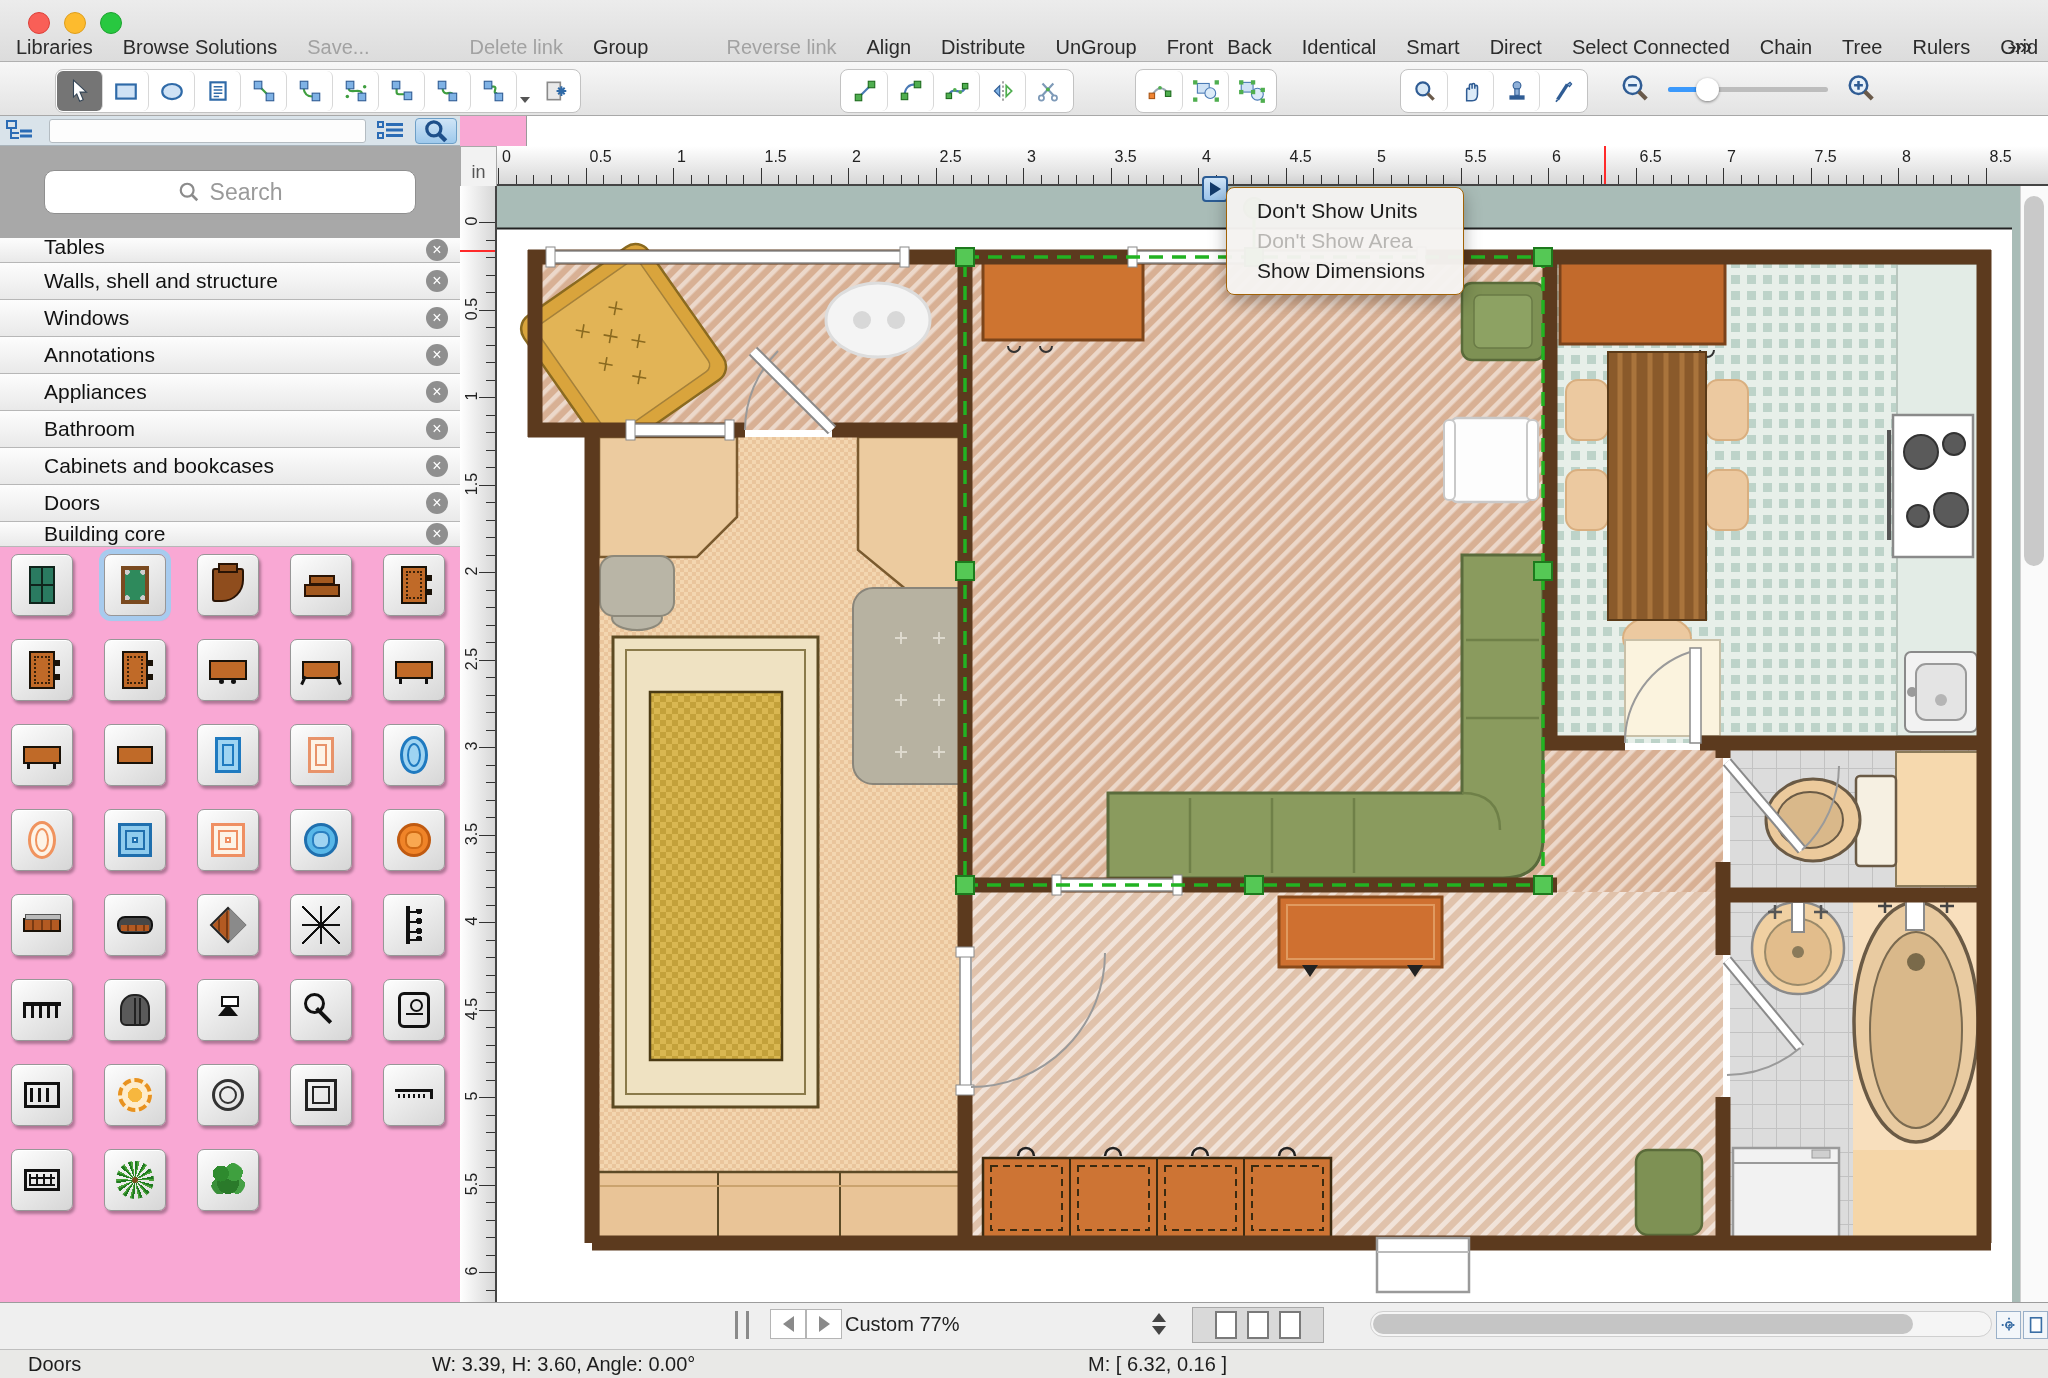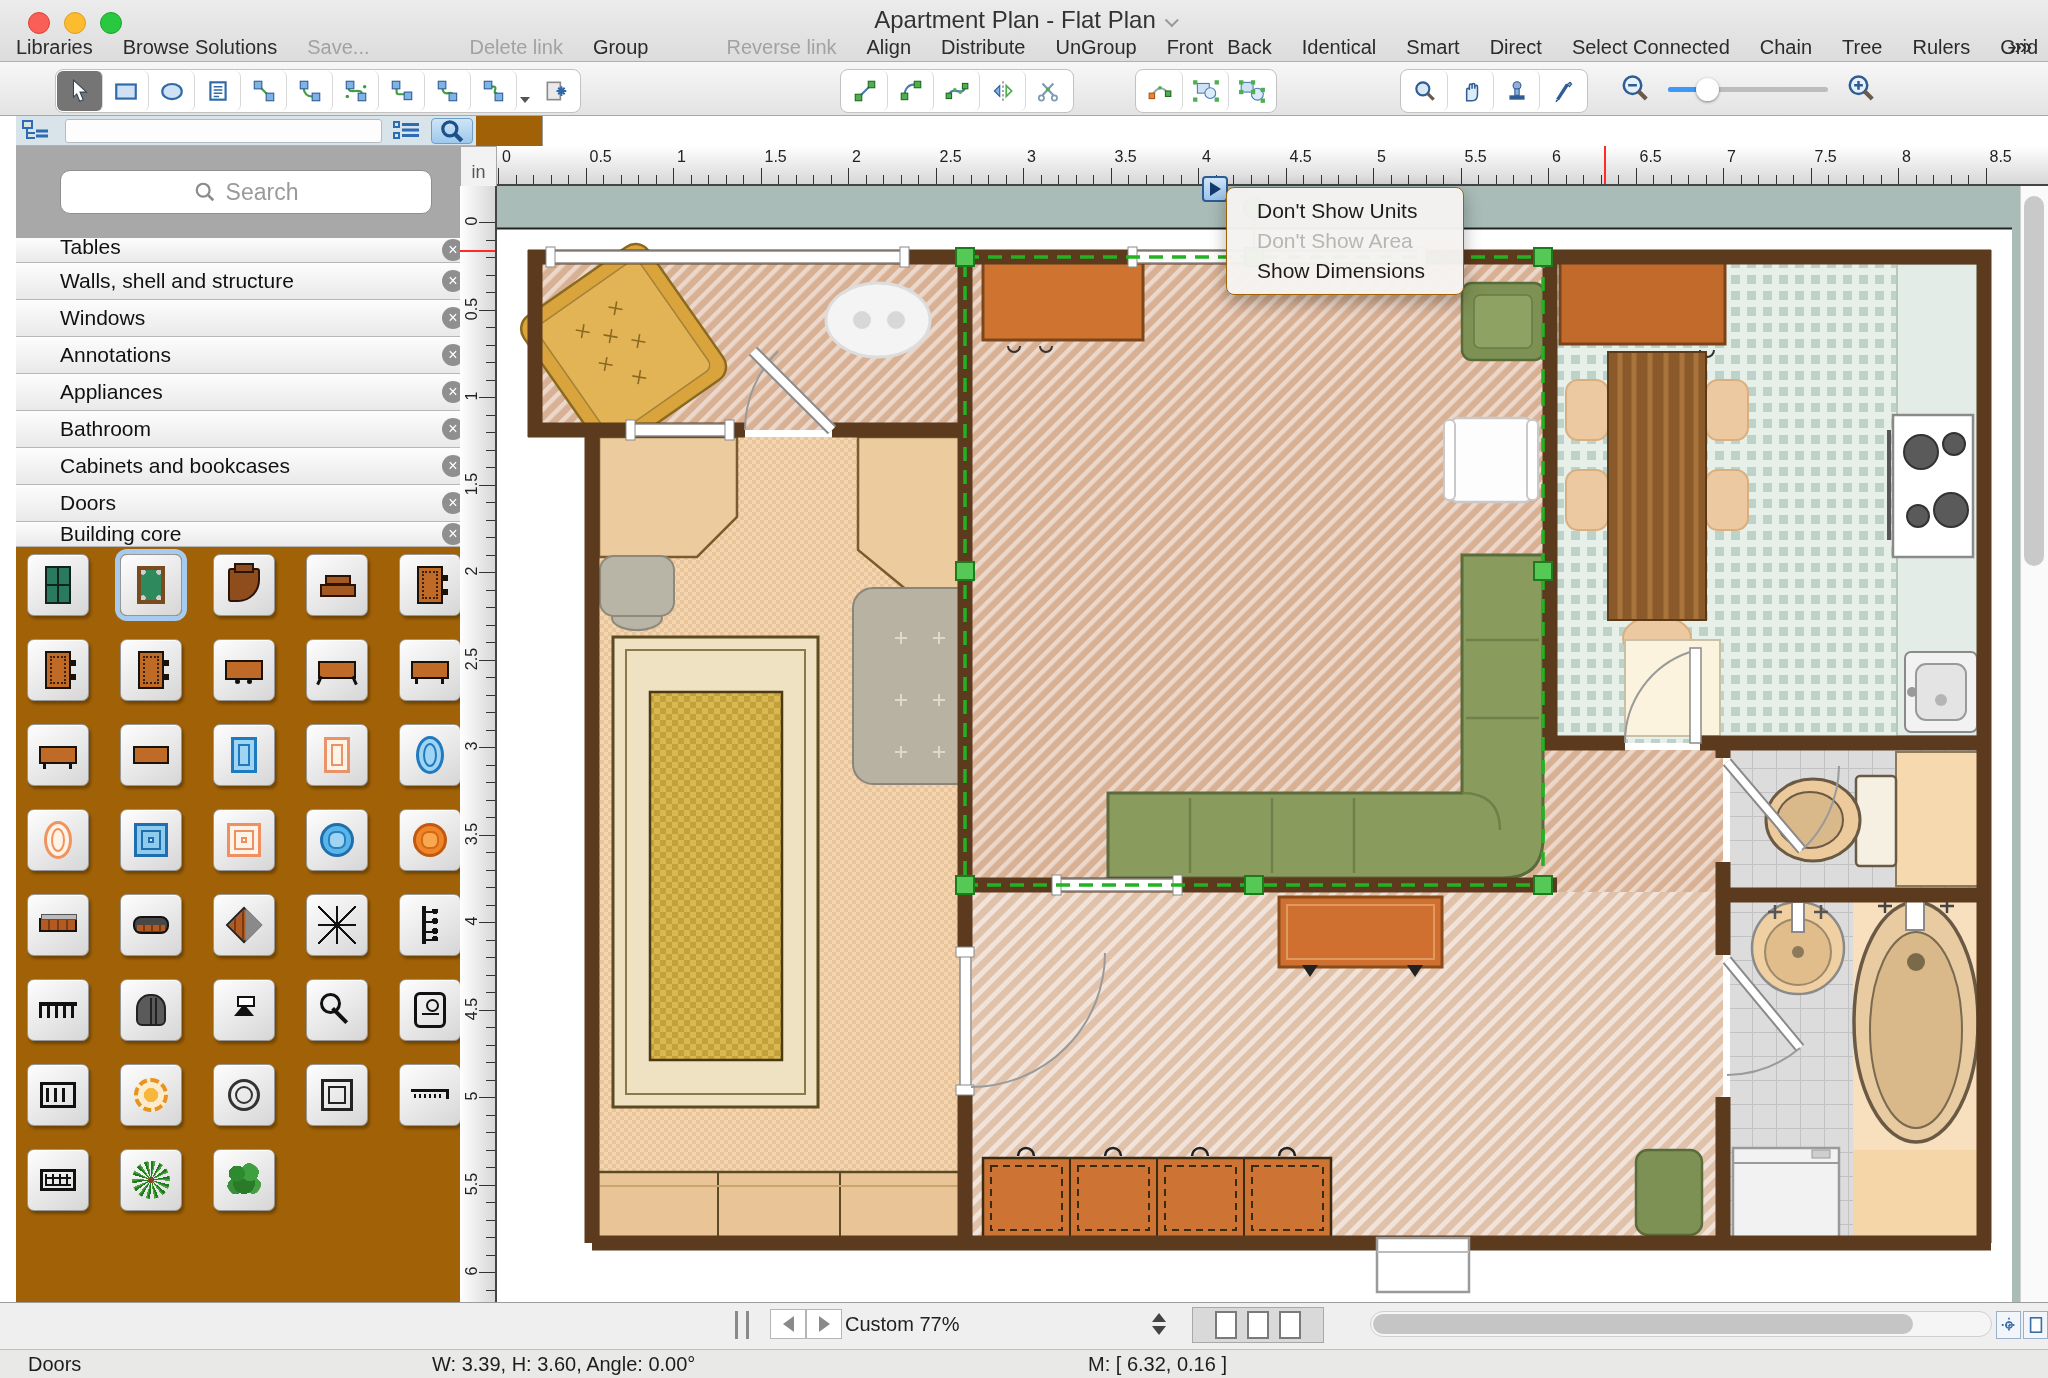--- a/index.html
+++ b/index.html
@@ -29,21 +29,21 @@
   .tbtn.sel{background:#757575;}
   .tbtn svg{display:block;}
   .caretbox{width:16px;height:40px;display:flex;align-items:flex-end;justify-content:center;padding-bottom:8px;background:#fff;}
   .caret{width:0;height:0;border-left:5px solid transparent;border-right:5px solid transparent;border-top:6px solid #555;}
   .zoomctl{position:absolute;left:1620px;top:7px;width:300px;height:40px;display:flex;align-items:center;}
   .slider{position:relative;width:160px;height:5px;background:#bdbdbd;border-radius:3px;margin:0 18px;}
   .slider .fill{position:absolute;left:0;top:0;height:5px;width:40px;background:#3b99fc;border-radius:3px;}
   .slider .thumb{position:absolute;left:28px;top:-9px;width:23px;height:23px;background:#fff;border-radius:50%;box-shadow:0 1px 3px rgba(0,0,0,.45);}
 
   
-  .sidebar{position:absolute;left:16px;top:116px;width:527px;height:1186px;background:#a16207;border-right:1px solid #9a9a9a;}
+  .sidebar{position:absolute;left:0;top:116px;width:527px;height:1186px;background:#f9a8d4;border-right:1px solid #9a9a9a;}
   .sb-head{position:absolute;left:0;top:0;width:460px;height:30px;background:#d9e3ea;border-bottom:1px solid #aab4bb;display:flex;align-items:center;}
   .sb-field{flex:1;height:24px;background:#fdfdfd;border:1px solid #b4bcc2;border-radius:3px;margin:0 4px;}
   .sb-btn{width:42px;height:26px;display:flex;align-items:center;justify-content:center;border-radius:4px;margin-right:3px;}
   .sb-btn.active{background:linear-gradient(#cfe4f6,#9ec9ec);border:1px solid #6d9fc7;}
   .searchpanel{position:absolute;left:0;top:30px;width:460px;height:92px;background:#a8a8a8;display:flex;align-items:center;justify-content:center;}
   .searchbox{width:372px;height:44px;background:#fff;border:1px solid #8f8f8f;border-radius:10px;display:flex;align-items:center;justify-content:center;color:#9a9a9a;font-size:23px;gap:10px;}
   .liblist{position:absolute;left:0;top:122px;width:460px;}
   .librow{position:relative;height:37px;background:linear-gradient(#fdfdfd,#e9e9e9);border-bottom:1px solid #b7b7b7;display:flex;align-items:center;}
   .librow .lbl{margin-left:44px;font-size:21px;color:#111;}
   .librow .x{position:absolute;right:12px;width:22px;height:22px;border-radius:50%;background:#8f8f8f;color:#fff;font-size:16px;line-height:21px;text-align:center;}
@@ -186,21 +186,20 @@
 </style>
 </head>
 <body>
 
 <div id="app">
 
   <div class="titlebar">
     <div class="tl red"></div>
     <div class="tl yellow"></div>
     <div class="tl green"></div>
-    <div class="doc-title"><span>Apartment Plan - Flat Plan</span><span class="chev"></span></div>
     <div class="menurow" id="menurow">
         <span class="mi" style="margin-left: 16px;">Libraries</span>
         <span class="mi" style="margin-left: 30px;">Browse Solutions</span>
         <span class="mi dis" style="margin-left: 30px;">Save...</span>
         <span class="mi dis" style="margin-left: 100px;">Delete link</span>
         <span class="mi" style="margin-left: 30px;">Group</span>
         <span class="mi dis" style="margin-left: 78px;">Reverse link</span>
         <span class="mi" style="margin-left: 30px;">Align</span>
         <span class="mi" style="margin-left: 30px;">Distribute</span>
         <span class="mi" style="margin-left: 30px;">UnGroup</span>

